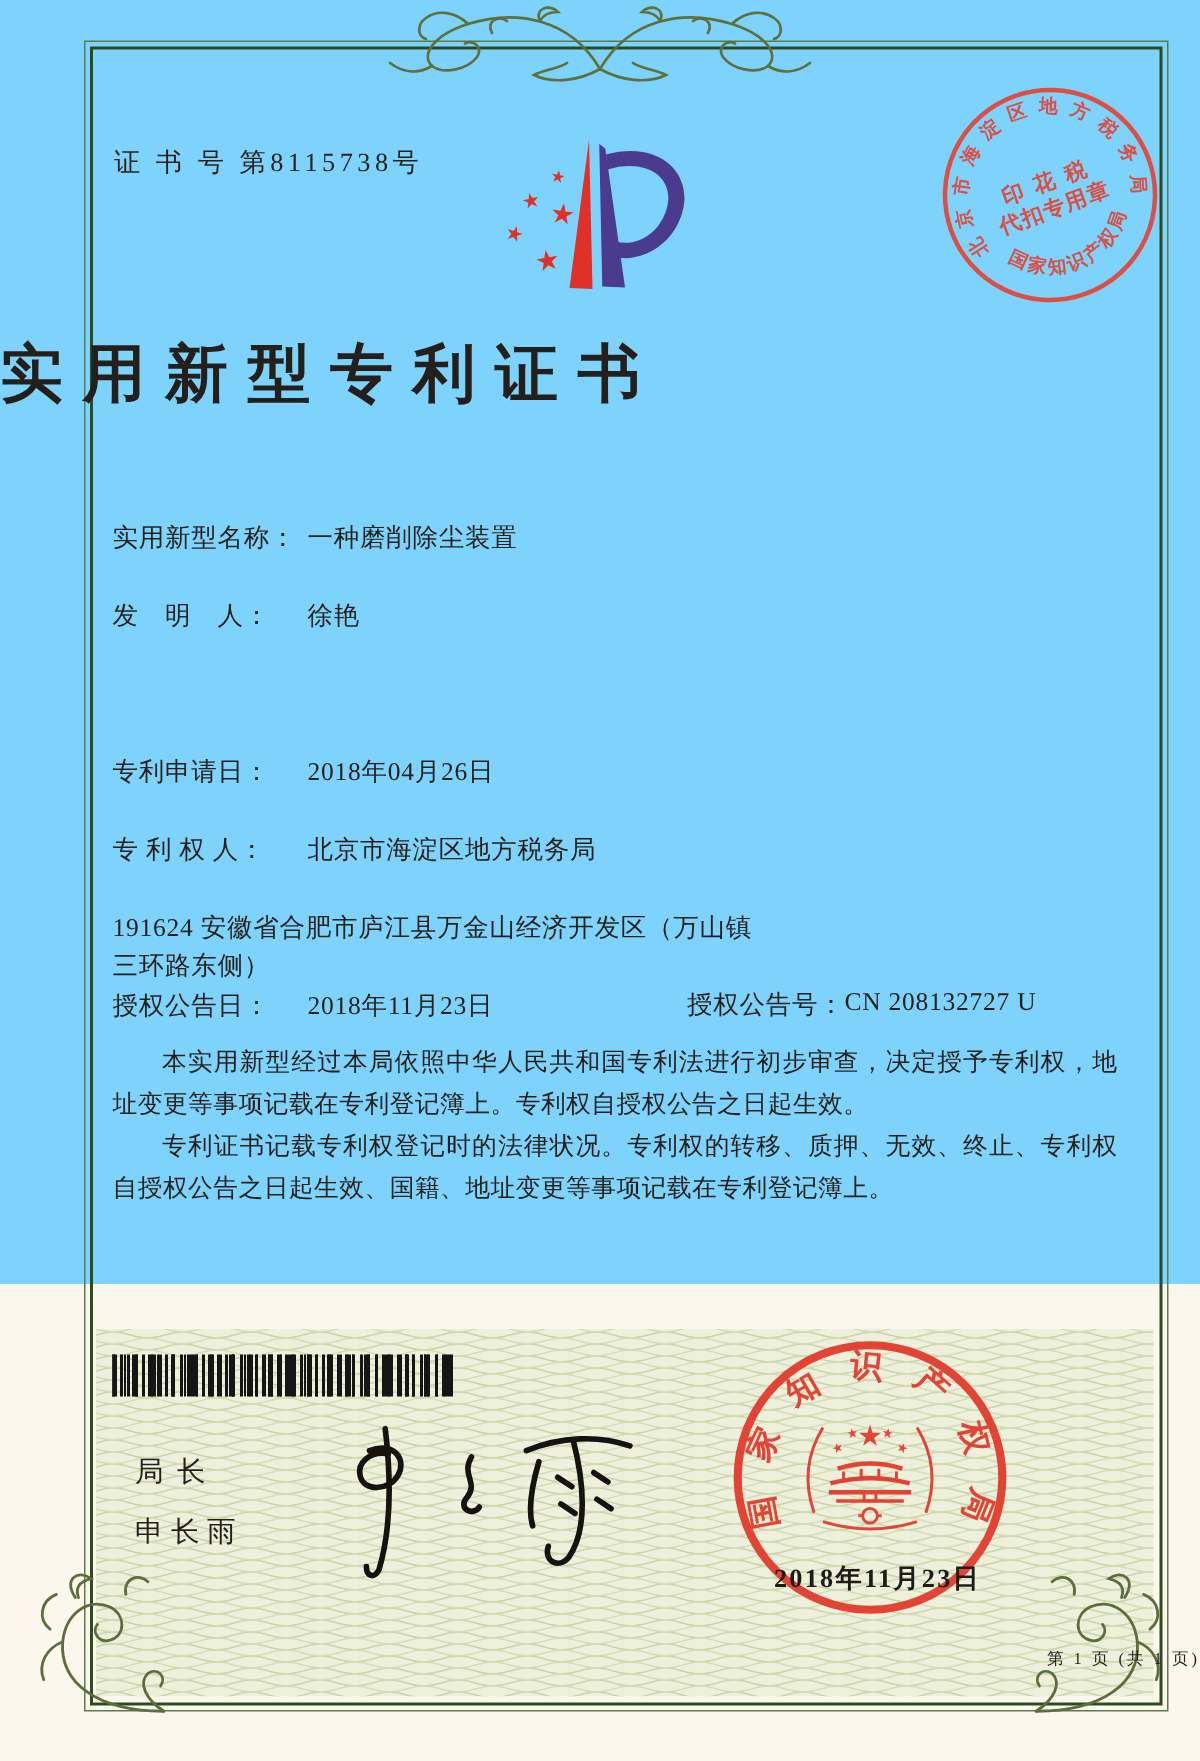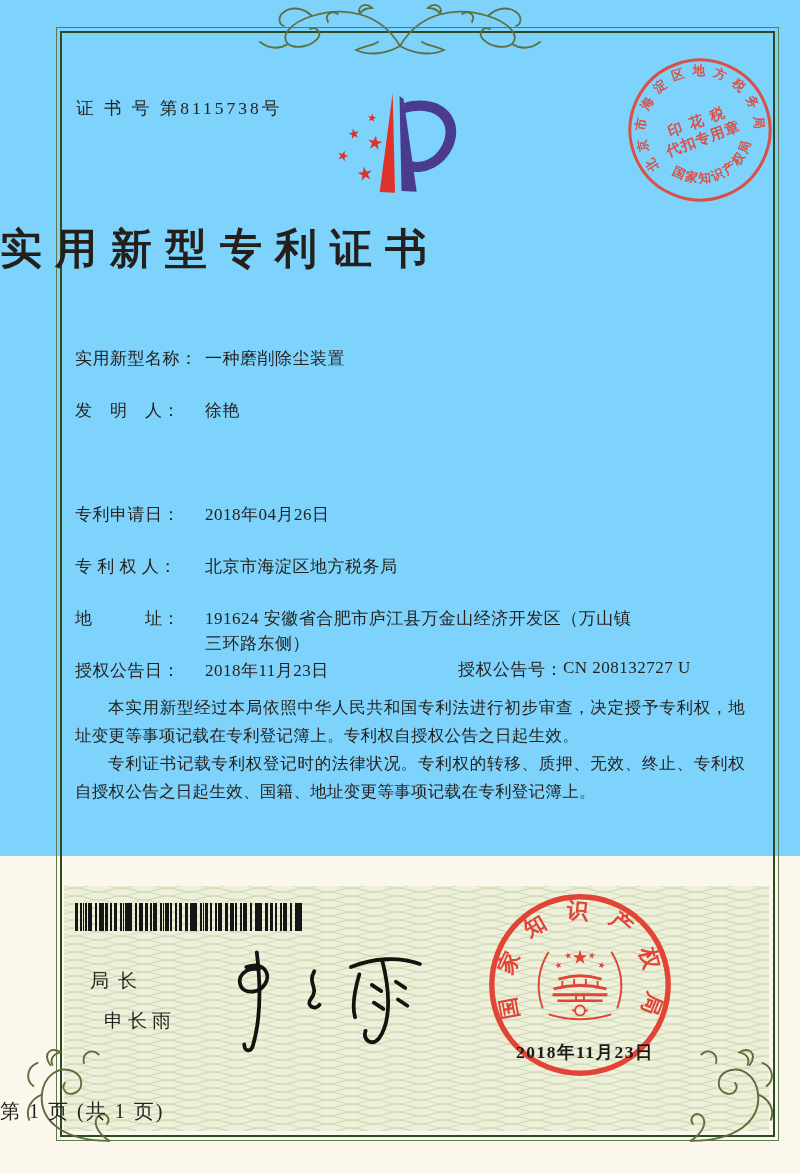--- a/index.html
+++ b/index.html
@@ -43,29 +43,29 @@
   .body-text p{margin:0;font-size:16.5px;line-height:28px;text-align:justify;
        text-indent:2em;letter-spacing:.3px;}
 
   .barcode{position:absolute;left:75px;top:903px;width:228px;height:28px;z-index:4;
        background:
         repeating-linear-gradient(90deg,#151515 0 2px,transparent 2px 5px),
         repeating-linear-gradient(90deg,#151515 0 1px,transparent 1px 8px),
         repeating-linear-gradient(90deg,#151515 0 3px,transparent 3px 13px);}
 
   .role{position:absolute;left:90px;top:968px;font-size:19px;letter-spacing:9px;z-index:4;}
-  .role-name{position:absolute;left:90px;top:1008px;font-size:19px;letter-spacing:5px;z-index:4;margin-left:14px;}
+  .role-name{position:absolute;left:90px;top:1008px;font-size:19px;letter-spacing:5px;z-index:4;}
   .signature{position:absolute;left:215px;top:942px;z-index:4;}
 
   .seal{position:absolute;left:482px;top:887px;z-index:5;opacity:.95;}
   .seal-date{position:absolute;left:492px;top:1040px;width:186px;text-align:center;
        font-size:17.5px;letter-spacing:1.5px;color:#1d1a17;z-index:6;font-weight:600;}
 
-  .footer{position:absolute;left:0;top:1098px;width:800px;text-align:left;
-       font-size:20px;letter-spacing:2px;z-index:4;}
+  .footer{position:absolute;left:0;top:1098px;width:800px;text-align:right;
+       font-size:11px;letter-spacing:2px;z-index:4;}
 </style>
 </head>
 <body>
 
 <div class="page">
 
   <svg class="band" width="705" height="245">
     <defs>
       <pattern id="wv" width="46" height="8" patternUnits="userSpaceOnUse">
         <path d="M0 4 Q11.5 0 23 4 T46 4" fill="none" stroke="#c9d5aa" stroke-width="1.1"></path>
@@ -170,21 +170,20 @@
   </div>
   <div class="row r3">
     <span class="lab">专利申请日：</span>
     <span class="val">2018年04月26日</span>
   </div>
   <div class="row r4">
     <span class="lab">专 利 权 人：</span>
     <span class="val">北京市海淀区地方税务局</span>
   </div>
   <div class="row r5">
-    <span class="lab">地　　　址：</span>
     <span class="val">
       <div>191624 安徽省合肥市庐江县万金山经济开发区（万山镇</div>
       <div>三环路东侧）</div>
     </span>
   </div>
   <div class="row r6">
     <span class="lab">授权公告日：</span>
     <span class="val">2018年11月23日</span>
   </div>
   <div class="row-grantno">

